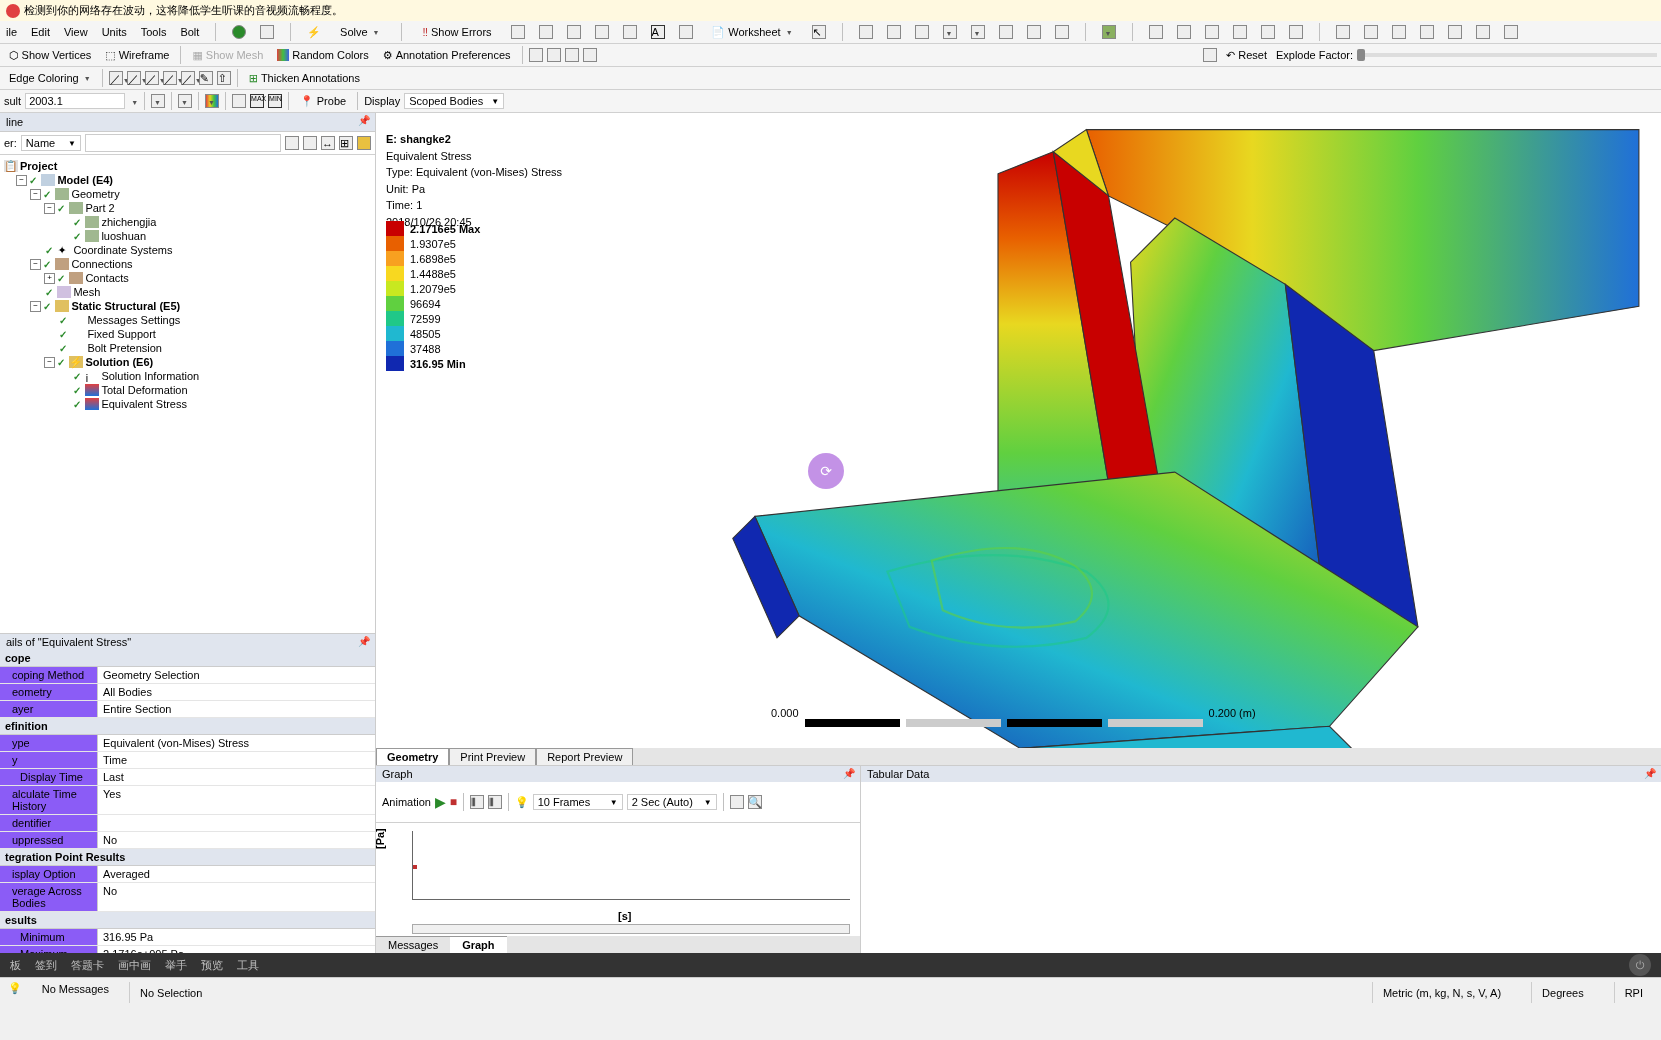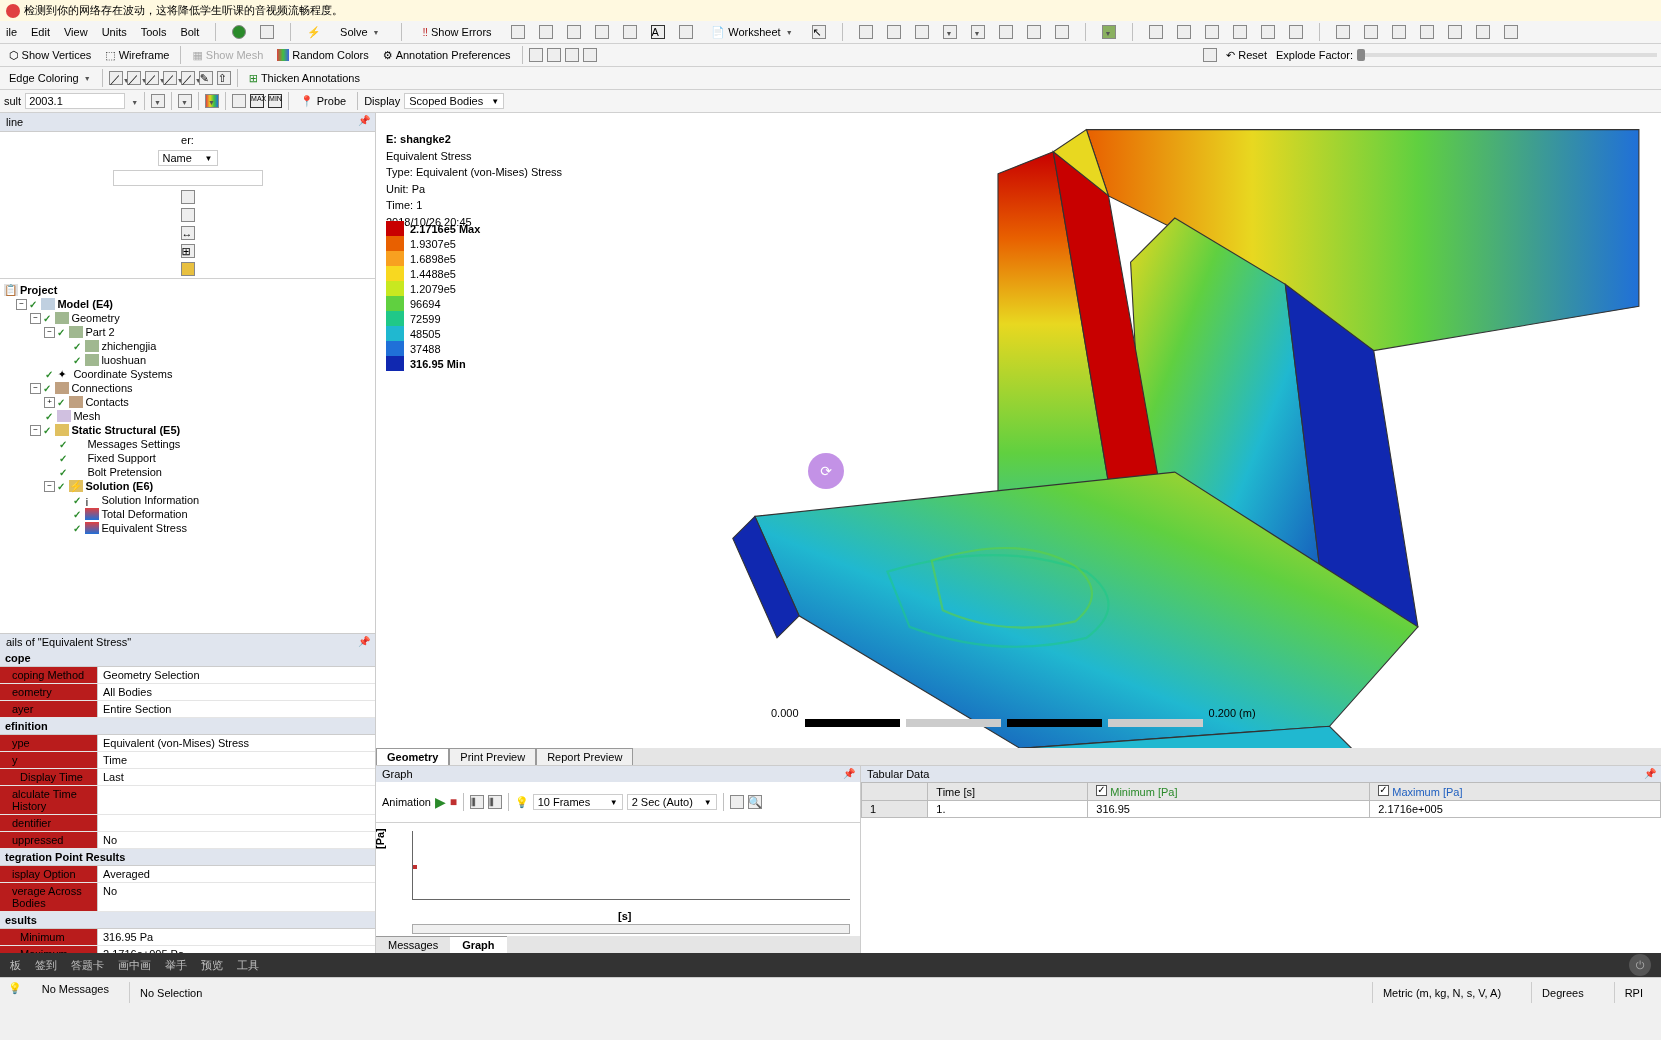--- a/index.html
+++ b/index.html
@@ -11,40 +11,40 @@
 .toolbar { background: #f5f5f5; padding: 2px 4px; display: flex; align-items: center; gap: 4px; border-bottom: 1px solid #d0d0d0; flex-wrap: nowrap; white-space: nowrap; }
 .tb-btn { padding: 2px 5px; display: inline-flex; align-items: center; gap: 3px; cursor: pointer; }
 .tb-sep { width: 1px; height: 18px; background: #c0c0c0; margin: 0 2px; }
 .tb-icon { width: 14px; height: 14px; display: inline-block; border: 1px solid #888; background: #eee; }
 .dropdown-arrow::after { content: "▼"; font-size: 7px; margin-left: 2px; color: #555; }
 
 .main-layout { display: flex; height: calc(100% - 200px); }
 .left-panel { width: 376px; display: flex; flex-direction: column; border-right: 1px solid #ccc; background: #fff; }
 .outline-header { background: #e0e5ee; padding: 2px 6px; font-size: 12px; border-bottom: 1px solid #ccc; position: relative; }
 .pin { position: absolute; right: 4px; top: 2px; font-size: 10px; cursor: pointer; }
-.filter-row { display: flex; align-items: center; gap: 4px; padding: 2px 4px; border-bottom: 1px solid #d0d0d0; flex-direction: column; }
+.filter-row { display: flex; align-items: center; gap: 4px; padding: 2px 4px; border-bottom: 1px solid #d0d0d0; }
 .filter-row input { flex: 1; border: 1px solid #ccc; padding: 1px 3px; height: 18px; }
 .tree { flex: 1; overflow: auto; padding: 4px 2px; background: #fff; }
 .tree-node { display: flex; align-items: center; gap: 2px; padding: 1px 2px; white-space: nowrap; }
 .tree-toggle { width: 11px; height: 11px; border: 1px solid #888; background: #fff; display: inline-flex; align-items: center; justify-content: center; font-size: 8px; cursor: pointer; line-height: 1; }
 .tree-icon { width: 14px; height: 12px; display: inline-block; }
 .tree-label { cursor: default; }
 .tree-label.bold { font-weight: bold; }
 .ind-1 { padding-left: 14px; }
 .ind-2 { padding-left: 28px; }
 .ind-3 { padding-left: 42px; }
 .ind-4 { padding-left: 56px; }
 .check-green::before { content: "✓"; color: #2a8a2a; font-weight: bold; font-size: 10px; margin-right: 2px; }
 
 .details-panel { height: 320px; border-top: 1px solid #ccc; display: flex; flex-direction: column; }
 .details-header { background: #e0e5ee; padding: 2px 6px; position: relative; }
 .details-grid { flex: 1; overflow: auto; }
 .details-row { display: flex; border-bottom: 1px solid #e5e5e5; }
 .details-cat { background: #e0e5ee; font-weight: bold; padding: 2px 5px; border-bottom: 1px solid #ccc; }
-.details-key { width: 98px; padding: 2px 5px 2px 12px; background: #b91c1c; border-right: 1px solid #ccc; }
+.details-key { width: 98px; padding: 2px 5px 2px 12px; background: #8b5cf6; border-right: 1px solid #ccc; }
 .details-key.indent { padding-left: 20px; }
 .details-val { flex: 1; padding: 2px 5px; background: #fff; }
 
 .right-panel { flex: 1; display: flex; flex-direction: column; position: relative; }
 .viewport { flex: 1; background: #fff; position: relative; overflow: hidden; }
 .vp-info { position: absolute; left: 10px; top: 18px; line-height: 1.5; z-index: 5; }
 .vp-info .bold { font-weight: bold; }
 .legend { position: absolute; left: 10px; top: 108px; z-index: 5; }
 .legend-row { display: flex; align-items: center; gap: 6px; height: 15px; }
 .legend-color { width: 18px; height: 15px; }
@@ -364,20 +364,21 @@
         <div class="details-row">
             <div class="details-key">y</div>
             <div class="details-val">Time</div>
           </div>
         <div class="details-row">
             <div class="details-key indent">Display Time</div>
             <div class="details-val">Last</div>
           </div>
         <div class="details-row">
             <div class="details-key">alculate Time History</div>
+            <div class="details-val">Yes</div>
           </div>
         <div class="details-row">
             <div class="details-key">dentifier</div>
             <div class="details-val"></div>
           </div>
         <div class="details-row">
             <div class="details-key">uppressed</div>
             <div class="details-val">No</div>
           </div>
         <div class="details-cat">tegration Point Results</div>
@@ -552,36 +553,20 @@
           <div style="position:absolute;left:36px;right:10px;bottom:2px;height:10px;border:1px solid #aaa;background:#f0f0f0"></div>
         </div>
         <div class="graph-tabs">
           <div class="graph-tab">Messages</div>
           <div class="graph-tab active">Graph</div>
         </div>
       </div>
 
       <div class="tabular-panel">
         <div class="panel-title"><span>Tabular Data</span><span class="pin">📌</span></div>
-        <table class="tab-table">
-          <tbody>
-              <tr>
-            <th></th>
-            <th>Time [s]</th>
-            <th><span class="checkbox-cell checked"></span><span class="tab-th-green">Minimum [Pa]</span></th>
-            <th><span class="checkbox-cell checked"></span><span class="tab-th-blue">Maximum [Pa]</span></th>
-          </tr>
-          <tr>
-            <td style="background:#e6e6e6">1</td>
-            <td>1.</td>
-            <td>316.95</td>
-            <td>2.1716e+005</td>
-          </tr>
-        </tbody>
-          </table>
       </div>
     </div>
   </div>
 </div>
 
 <div class="bottom-taskbar">
   <span>板</span>
   <span>签到</span>
   <span>答题卡</span>
   <span>画中画</span>

